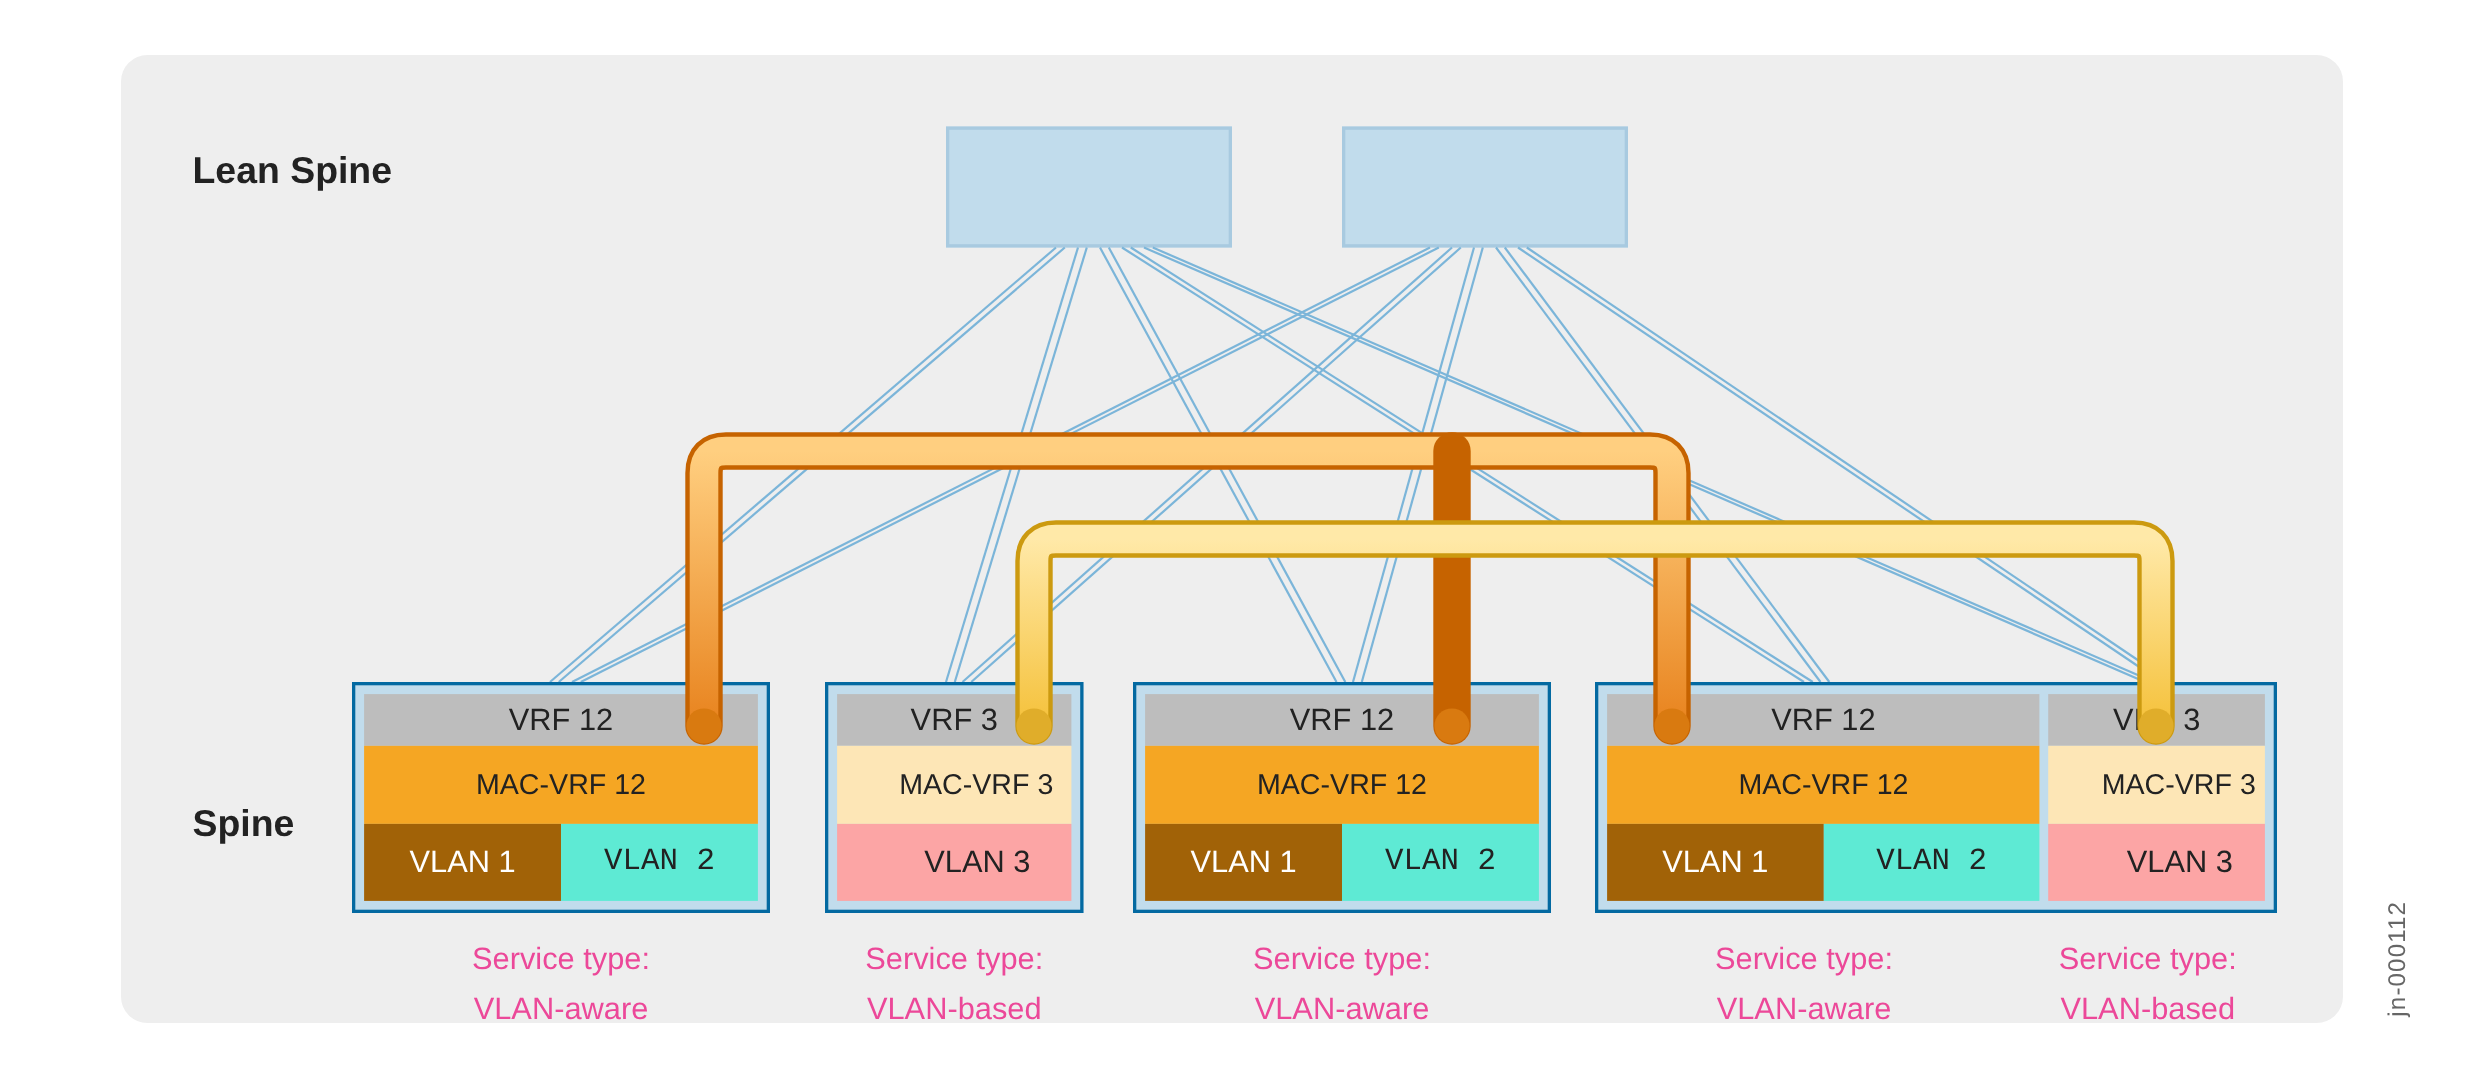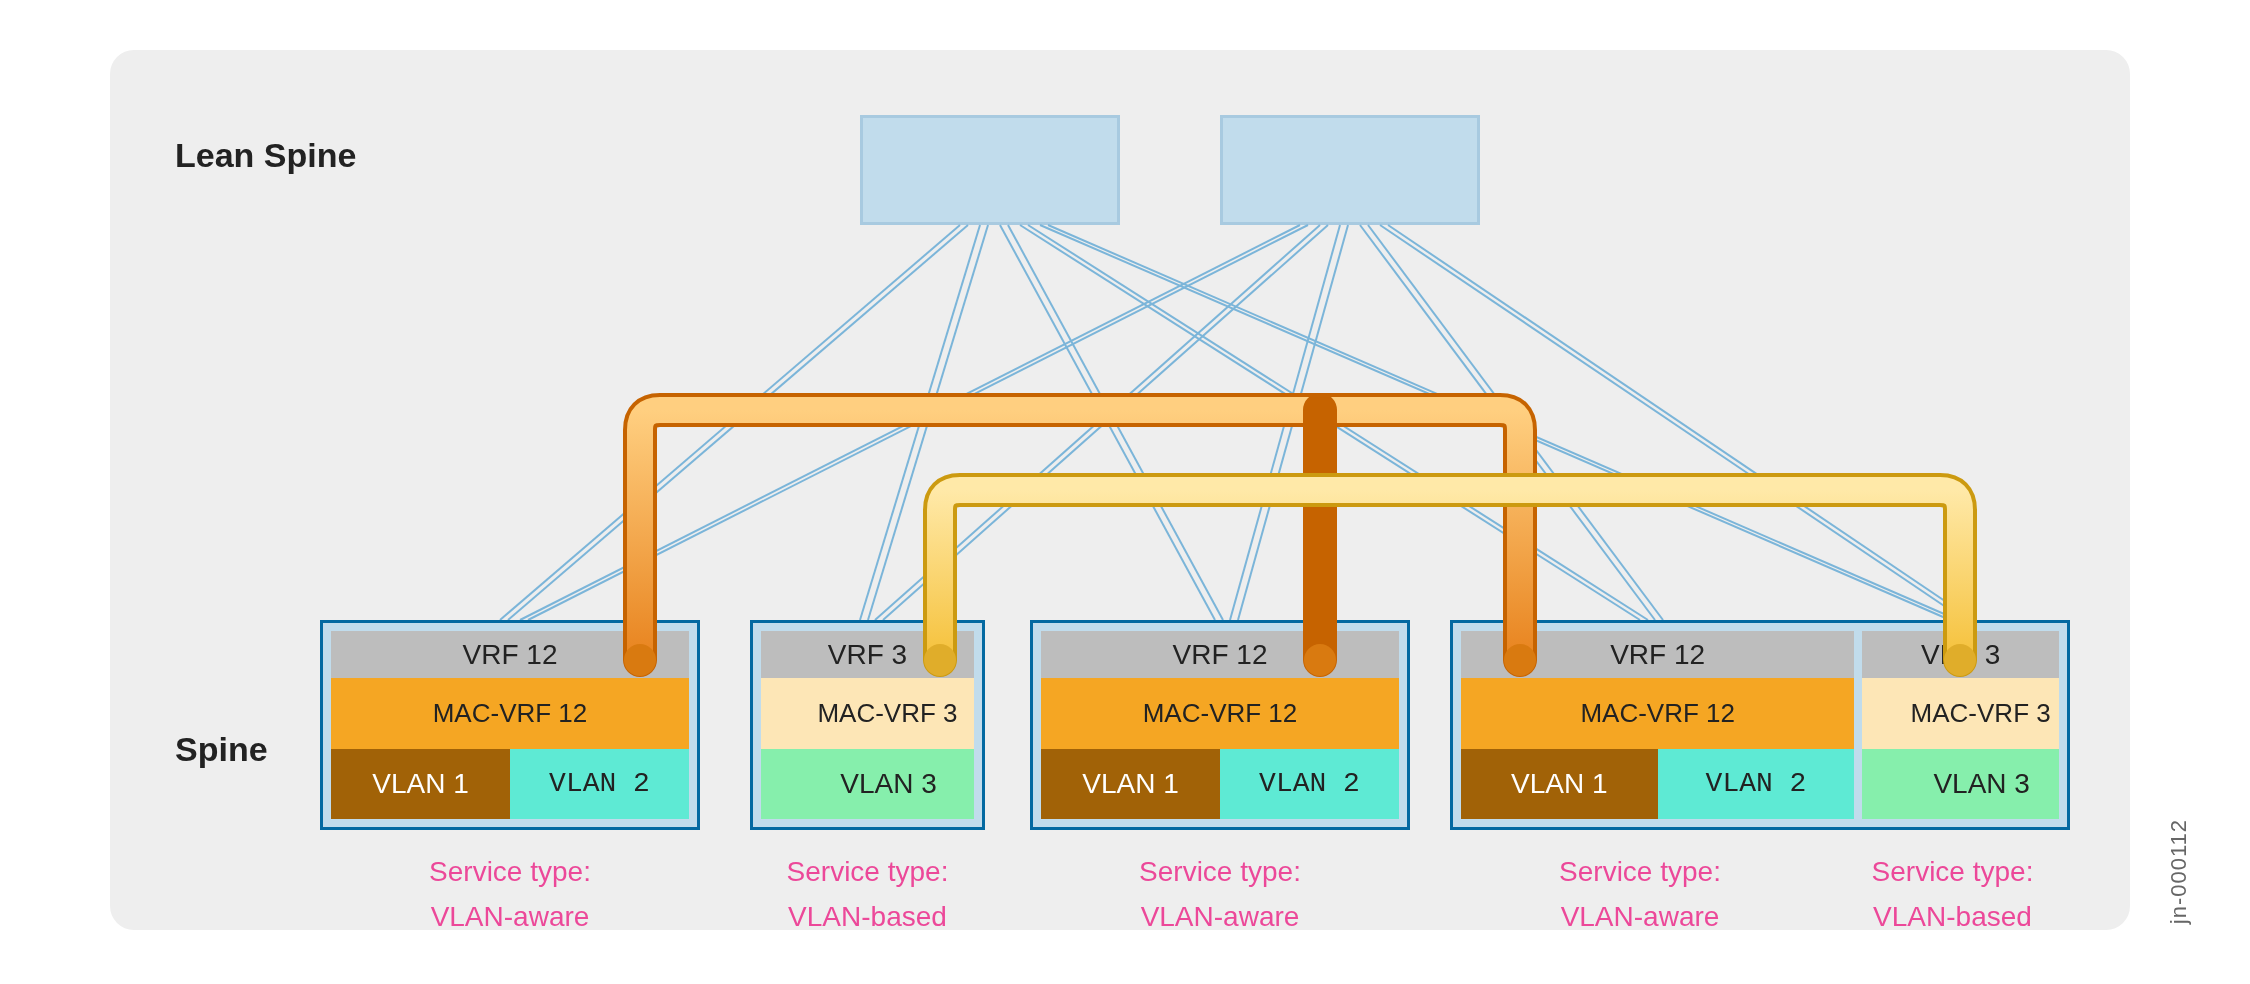--- a/index.html
+++ b/index.html
@@ -34,21 +34,21 @@
   .col-wide { flex: 2; }
 
   .row-vrf  { background: #bdbdbd; color: #222; height: 48px; display:flex; align-items:center; justify-content:center; font-size: 28px; }
   .row-mac  { color: #222; height: 72px; display:flex; align-items:center; justify-content:center; font-size: 26px; }
   .mac-orange { background: #f5a623; }
   .mac-pale   { background: #fde6b6; padding-left: 40px; }
   .row-vlans { display:flex; height: 72px; }
   .vlan { flex:1; display:flex; align-items:center; justify-content:center; font-size: 28px; }
   .vlan-dark  { background: #a16207; color: #fff; }
   .vlan-light { background: #5eead4; color: #222; font-family: Liberation Mono, monospace; }
-  .vlan-pale  { background: #86efac; color: #222; padding-left: 42px; }
+  .vlan-pale  { background: #fca5a5; color: #222; padding-left: 42px; }
 
   .service { position:absolute; text-align:center; font-size:28px; color:#ec4899; line-height:1.6; }
   .svc-a { left:320px;  top:850px; width:380px; }
   .svc-b { left:750px;  top:850px; width:235px; }
   .svc-c { left:1030px; top:850px; width:380px; }
   .svc-d1 { left:1450px; top:850px; width:380px; }
   .svc-d2 { left:1835px; top:850px; width:235px; }
 
   svg.overlay { position:absolute; left:0; top:0; width:2250px; height:984px; pointer-events:none; }
 

